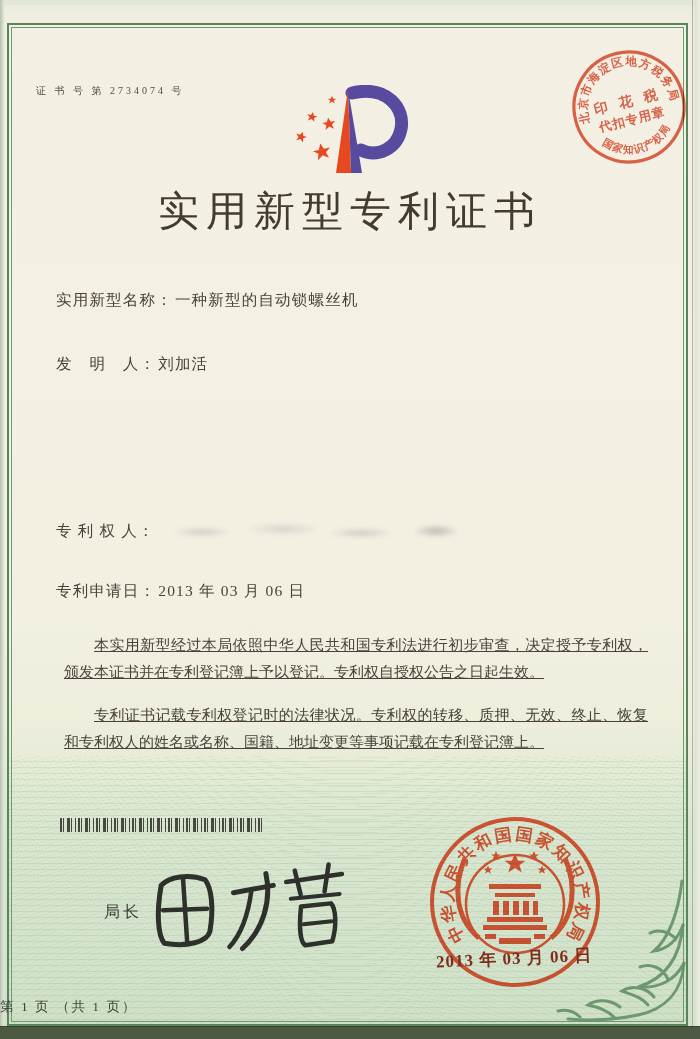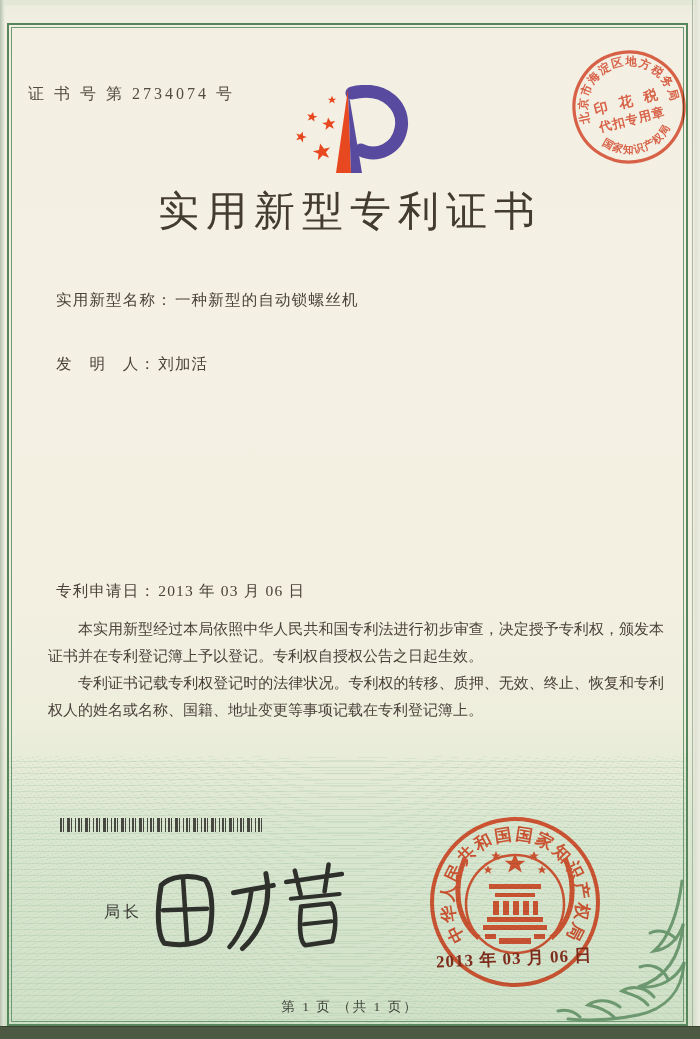--- a/index.html
+++ b/index.html
@@ -18,53 +18,53 @@
   .edge-right{position:absolute;right:0;top:0;bottom:0;width:7px;
     background:linear-gradient(90deg,rgba(255,255,255,0),#dfe2d3 40%,#eceee2);border-left:1px solid #a9b6a2;}
   .edge-top{position:absolute;left:0;right:0;top:0;height:5px;background:#e2e7d6;}
   .band-bottom{position:absolute;left:0;right:0;bottom:0;height:12px;
     background:#4d5943;border-top:1px solid #39442f;}
   .guilloche{position:absolute;left:9px;right:14px;top:756px;bottom:13px;
     background:
       repeating-linear-gradient(0deg,rgba(118,168,128,.17) 0 1px,rgba(255,255,255,0) 1px 6px),
       repeating-radial-gradient(ellipse 900px 420px at 50% 130%,rgba(110,165,122,.12) 0 1px,rgba(255,255,255,0) 1px 7px);
   }
-  .cert-no{position:absolute;left:28px;top:84px;font-size:16px;letter-spacing:3px;
+  .cert-no{position:absolute;left:36px;top:84px;font-size:10px;letter-spacing:3px;
     color:#554c40;white-space:nowrap;}
   .logo{position:absolute;left:272px;top:85px;}
   .tax-stamp{position:absolute;left:566px;top:44px;transform:rotate(-14deg);
     mix-blend-mode:multiply;opacity:.92;}
   .doc-title{position:absolute;left:0;right:0;top:184px;margin:0;text-align:center;
     font-size:41px;font-weight:400;letter-spacing:7px;color:#433a30;}
   .field-row{position:absolute;left:56px;font-size:15.5px;letter-spacing:1.2px;
     white-space:nowrap;color:#4a423a;}
   .field-row .lbl{margin-right:2px;}
   .redacted{display:inline-block;width:300px;height:20px;vertical-align:-5px;
     background:
      radial-gradient(ellipse 42px 8px at 15% 55%,rgba(150,150,155,.40),rgba(255,255,255,0) 70%),
      radial-gradient(ellipse 55px 9px at 42% 40%,rgba(155,155,160,.34),rgba(255,255,255,0) 70%),
      radial-gradient(ellipse 48px 8px at 68% 60%,rgba(145,145,152,.38),rgba(255,255,255,0) 70%),
      radial-gradient(ellipse 34px 9px at 93% 50%,rgba(120,120,130,.48),rgba(255,255,255,0) 70%);
     filter:blur(2px);}
   .body-text{position:absolute;left:48px;top:616px;width:616px;font-size:15px;
     line-height:27px;text-align:justify;color:#4a423a;}
-  .body-text p{margin:0;text-indent:2em;}
+  .body-text p{margin:16px;text-indent:2em;text-decoration:underline;}
   .barcode{position:absolute;left:60px;top:818px;width:202px;height:14px;opacity:.85;
     background:repeating-linear-gradient(90deg,
       #2e2c28 0 2px,rgba(0,0,0,0) 2px 3px,
       #2e2c28 3px 4px,rgba(0,0,0,0) 4px 7px,
       #2e2c28 7px 10px,rgba(0,0,0,0) 10px 11px,
       #2e2c28 11px 12px,rgba(0,0,0,0) 12px 15px,
       #2e2c28 15px 16px,rgba(0,0,0,0) 16px 18px);}
   .director{position:absolute;left:104px;top:902px;font-size:16px;letter-spacing:3px;color:#3c3c36;}
   .signature{position:absolute;left:148px;top:850px;transform:rotate(-2deg);}
   .seal{position:absolute;left:427px;top:814px;mix-blend-mode:multiply;opacity:.93;}
   .seal-date{position:absolute;left:436px;top:947px;font-size:17px;font-weight:700;
     letter-spacing:1px;color:#7d2d1c;transform:rotate(-2.5deg);white-space:nowrap;z-index:3;}
-  .footer{position:absolute;left:0;right:0;top:998px;text-align:center;font-size:13.5px;
+  .footer{position:absolute;left:0;right:0;top:998px;font-size:13.5px;
     letter-spacing:2px;color:#3e443a;}
   .ornament{position:absolute;right:10px;bottom:10px;opacity:.85;}
 </style>
 </head>
 <body>
 
 <div class="page">
 
   <div class="guilloche"></div>
   <div class="edge-top"></div>
@@ -105,20 +105,23 @@
     <text x="63" y="80" text-anchor="middle" font-size="12.5" letter-spacing="1" font-weight="700" fill="#e05a40">代扣专用章</text>
   </svg>
 
   <h1 class="doc-title">实用新型专利证书</h1>
 
   <div class="field-row" style="top:354px">
     <span class="lbl">发　明　人：</span><span>刘加活</span>
   </div>
   <div class="field-row" style="top:290px">
     <span class="lbl">实用新型名称：</span><span>一种新型的自动锁螺丝机</span>
+  </div>
+  <div class="field-row" style="top:521px">
+    <span class="lbl">专 利 权 人：</span><span class="redacted"></span>
   </div>
   <div class="field-row" style="top:581px">
     <span class="lbl">专利申请日：</span><span>2013 年 03 月 06 日</span>
   </div>
 
   <div class="body-text">
     <p>本实用新型经过本局依照中华人民共和国专利法进行初步审查，决定授予专利权，颁发本证书并在专利登记簿上予以登记。专利权自授权公告之日起生效。</p>
     <p>专利证书记载专利权登记时的法律状况。专利权的转移、质押、无效、终止、恢复和专利权人的姓名或名称、国籍、地址变更等事项记载在专利登记簿上。</p>
   </div>
 

